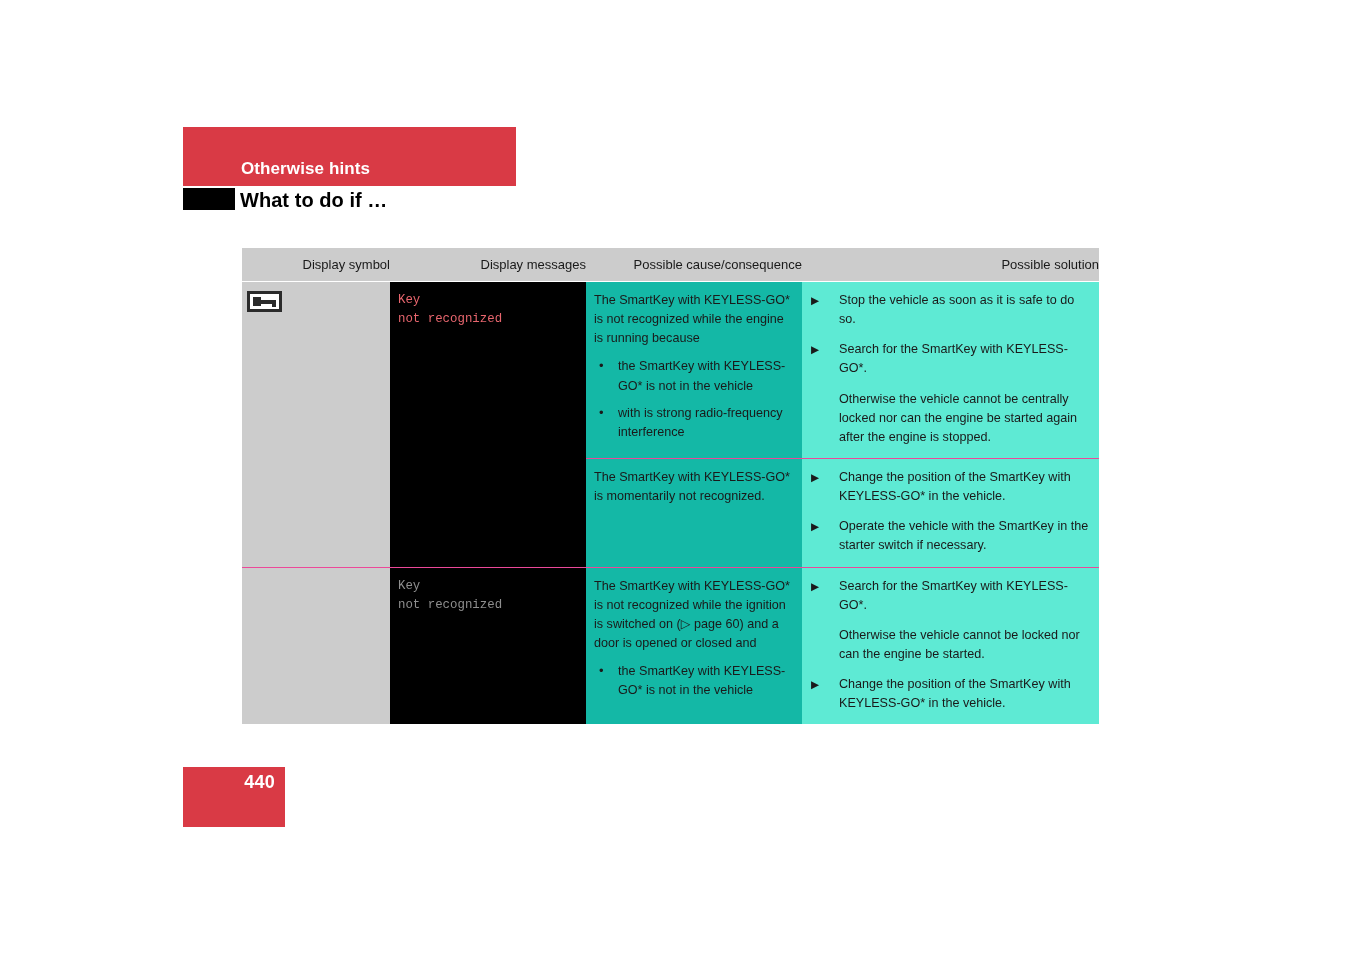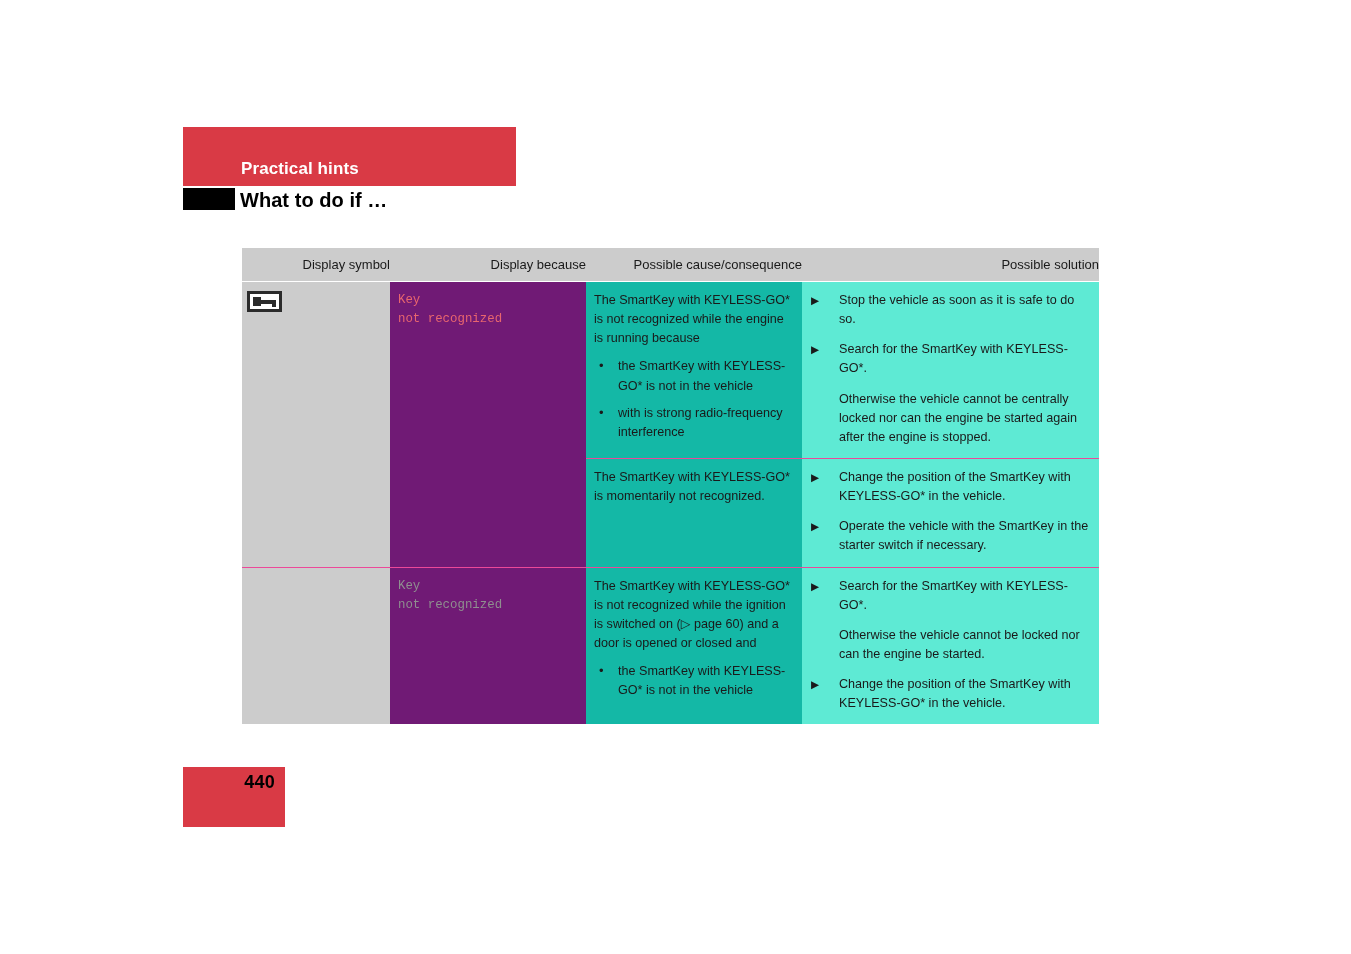--- a/index.html
+++ b/index.html
@@ -83,21 +83,21 @@
     font-weight: normal;
     text-align: right;
     padding: 4px 0 3px 5px;
     vertical-align: middle;
     border-bottom: 1px solid #ffffff;
   }
   .hrow th.c2, .hrow th.c3, .hrow th.c4 { padding-left: 8px; }
 
   
   td.sym  { background: #cccccc; }
-  td.msg  { background: #701a75; }
+  td.msg  { background: #000000; }
   td.cause{ background: #14b8a6; }
   td.sol  { background: #5eead4; }
 
   td.pad { padding: 9px 10px 11px 8px; }
   td.padsym { padding: 9px 6px 11px 5px; }
 
   .rowsep td { border-top: 1px solid #ec4899; }
 
   p.t { margin: 0 0 0 0; }
 
@@ -198,45 +198,45 @@
     width: 102px;
     height: 60px;
     background: #d93a45;
   }
   .pagenum-label {
     position: absolute;
     right: 10px;
     top: 5px;
     font-size: 18px;
     font-weight: bold;
-    color: #000000;
+    color: #ffffff;
     letter-spacing: 0.2px;
     margin-left: 7px;
   }
 </style>
 </head>
 <body>
 
 <div class="hdr-banner">
-  <span class="hdr-banner-label">Practical hints</span>
+  <span class="hdr-banner-label">Otherwise hints</span>
 </div>
 <div class="hdr-blackbox"></div>
 <div class="hdr-subtitle">What to do if …</div>
 
 <table class="tbl">
   <colgroup>
     <col class="c1">
       <col class="c2">
       <col class="c3">
       <col class="c4">
   </colgroup>
   <thead>
     <tr class="hrow">
       <th class="c1">Display symbol</th>
-      <th class="c2">Display because</th>
+      <th class="c2">Display messages</th>
       <th class="c3">Possible cause/consequence</th>
       <th class="c4">Possible solution</th>
     </tr>
   </thead>
   <tbody>
 
     <tr>
       <td class="sym padsym" rowspan="2">
         <span class="symbox">
           <span class="kbit"></span>

